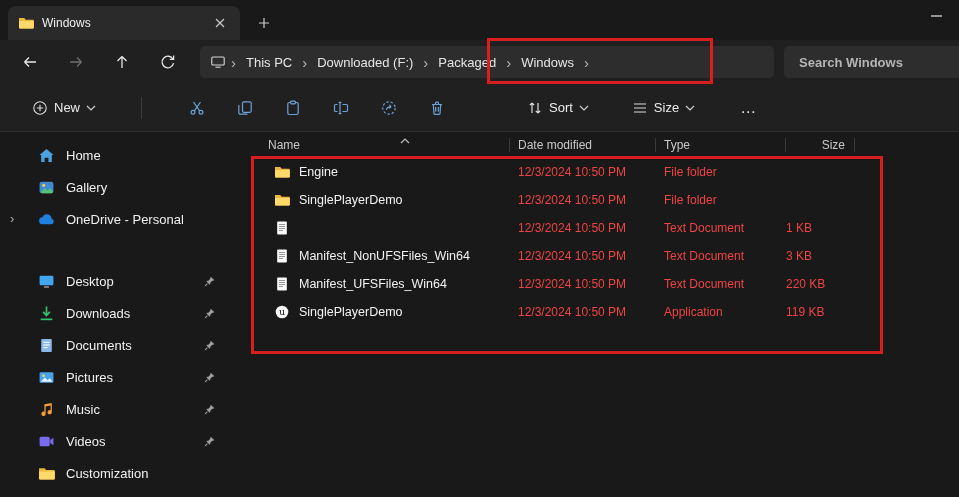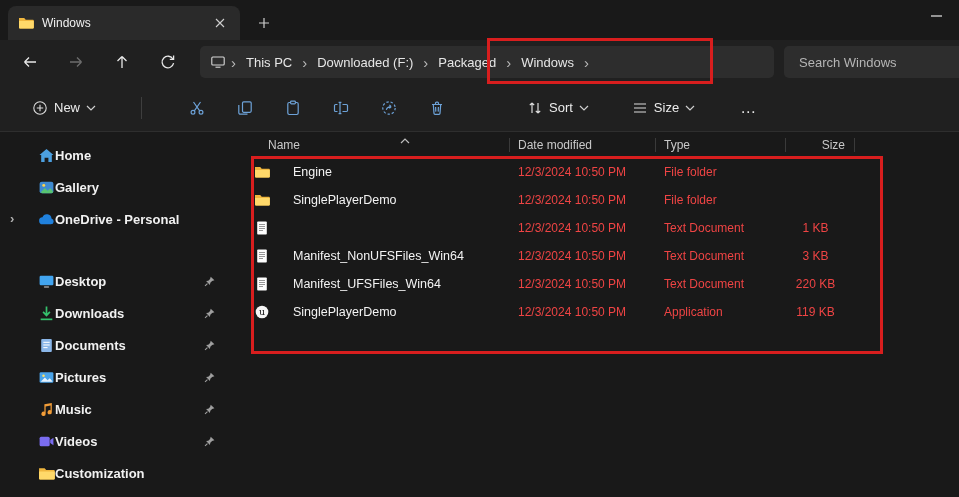--- a/index.html
+++ b/index.html
@@ -19,54 +19,54 @@
   .navbar { position:absolute; top:40px; left:0; right:0; height:44px; background:#202020; display:flex; align-items:center; }
   .navbtn { width:44px; height:34px; display:flex; align-items:center; justify-content:center; cursor:pointer; border-radius:5px; }
   .navbtn.disabled { opacity:.38; }
   .navbtns { display:flex; padding-left:8px; gap:2px; }
   .addressbar { position:absolute; left:200px; top:6px; width:574px; height:32px; background:#2d2d2d;
                 border-radius:5px; display:flex; align-items:center; padding:0 10px; font-size:13px; color:#e6e6e6; }
   .crumb { padding:4px 7px; border-radius:4px; cursor:pointer; white-space:nowrap; }
   .crumb-chev { color:#b9b9b9; font-size:15px; padding:0 3px; cursor:pointer; }
   .addr-icon { display:flex; align-items:center; margin-right:2px; }
   .searchbox { position:absolute; left:784px; top:6px; width:175px; height:32px; background:#2d2d2d; border-radius:5px 0 0 5px; display:flex; align-items:center; }
-  .searchbox input { background:transparent; border:none; outline:none; color:#e0e0e0; font-size:13px; padding-left:15px; width:100%; font-family:"Liberation Sans", sans-serif; }
+  .searchbox input { background:transparent; border:none; outline:none; color:#e0e0e0; font-size:13px; padding-left:15px; width:100%; font-family:"Liberation Sans", sans-serif;font-weight:bold; }
   .searchbox input::placeholder { color:#b5b5b5; opacity:1; }
 
   
   .toolbar { position:absolute; top:84px; left:0; right:0; height:48px; display:flex; align-items:center;
              padding:0 22px; border-bottom:1px solid #2e2e2e; background:#202020;gap:23px; }
   .tbtn { display:flex; align-items:center; gap:6px; padding:7px 10px; border-radius:5px; cursor:pointer; font-size:13px; color:#ececec; }
   .tbtn-ic { width:40px; height:34px; display:flex; align-items:center; justify-content:center; border-radius:5px; cursor:pointer; }
   .tb-sep { width:1px; height:22px; background:#3e3e3e; margin:0 12px; }
   .tb-group { display:flex; gap:8px; }
   .tb-more { font-size:16px; color:#e6e6e6; letter-spacing:1px; padding:6px 12px; }
 
   
   .main-bg { position:absolute; top:132px; left:0; right:0; bottom:0; background:#191919; }
 
   .sidebar { position:absolute; top:132px; left:0; width:232px; bottom:0; padding-top:7px; }
-  .side-item { position:relative; height:32px; display:flex; align-items:center; padding-left:34px; padding-right:12px; font-size:13px; color:#f1f1f1; cursor:pointer; border-radius:5px; margin:0 4px;font-weight:bold; }
+  .side-item { position:relative; height:32px; display:flex; align-items:center; gap:11px; padding-left:34px; padding-right:12px; font-size:13px; color:#f1f1f1; cursor:pointer; border-radius:5px; margin:0 4px; }
   .side-gap { height:30px; }
   .expander { position:absolute; left:6px; top:8px; color:#b0b0b0; font-size:13px; cursor:pointer; }
   .pin { margin-left:auto; display:flex; align-items:center; }
 
   .content { position:absolute; top:132px; left:232px; right:0; bottom:0; }
   .cols { position:relative; display:grid; grid-template-columns:258px 146px 130px 69px; margin-left:20px; height:26px; align-items:center; font-size:12px; color:#c9c9c9; }
   .colh { position:relative; padding-left:8px; height:100%; display:flex; align-items:center; cursor:pointer; }
   .colh.first { padding-left:16px; }
   .colh.right { justify-content:flex-end; padding-right:10px; }
   .colh::after { content:""; position:absolute; right:0; top:6px; height:14px; width:1px; background:#3a3a3a; }
   .sort-caret { position:absolute; left:148px; top:1px; }
 
   .rows { margin-left:20px; }
   .frow { display:grid; grid-template-columns:258px 146px 130px 69px; height:28px; align-items:center; cursor:pointer; border-radius:4px; }
   .fcell { font-size:12px; color:#ef4444; padding-left:8px; white-space:nowrap; overflow:hidden; }
-  .fcell.name { display:flex; align-items:center; gap:23px; padding-left:2px; color:#f3f3f3; font-size:12.5px; }
-  .fcell.size { text-align:center; padding-right:10px; padding-left:0; }
+  .fcell.name { display:flex; align-items:center; gap:9px; padding-left:22px; color:#f3f3f3; font-size:12.5px; }
+  .fcell.size { text-align:left; padding-right:10px; padding-left:0; }
 
   .ic { width:16px; height:16px; flex:none; display:block; }
   .ic18 { width:17px; height:17px; flex:none; display:block; }
 
   
   .anno { position:absolute; border:3px solid #d81e1e; pointer-events:none; }
   .anno1 { left:487px; top:38px; width:226px; height:46px; }
   .anno2 { left:251px; top:156px; width:632px; height:198px; }
 </style>
 </head>

